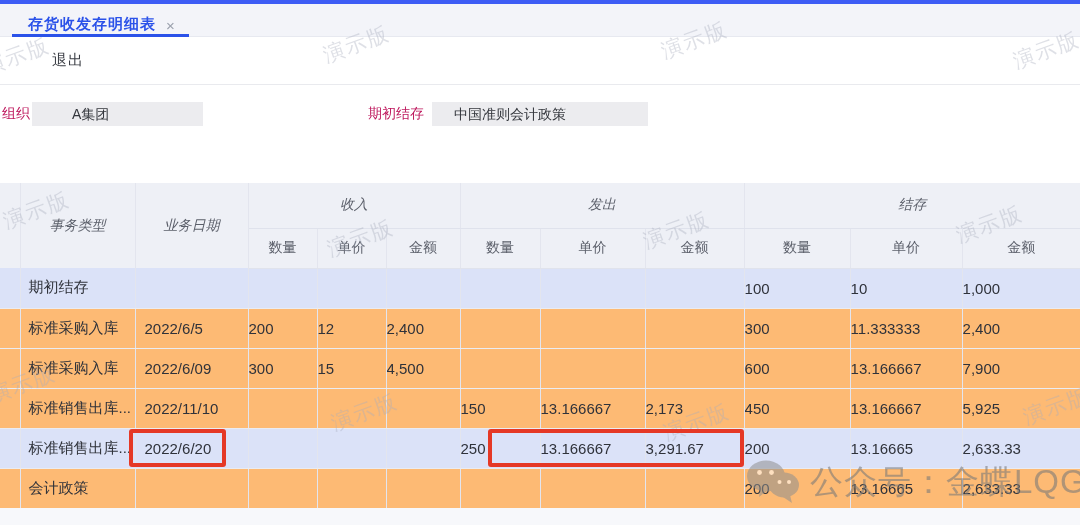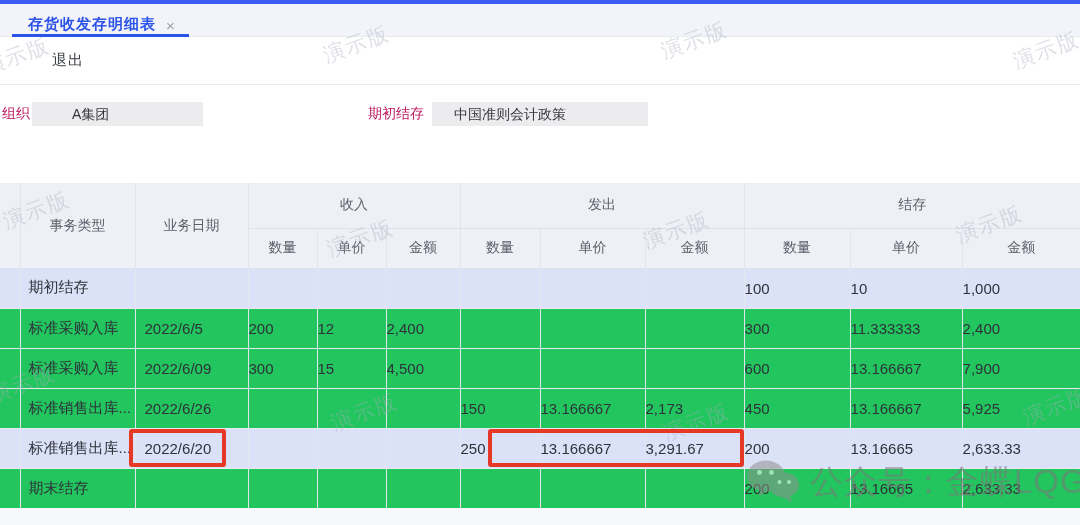--- a/index.html
+++ b/index.html
@@ -26,28 +26,28 @@
   .f-field { position:absolute; top:17px; height:24px; background:#ececef; font-size:14px; color:#33363c;
              line-height:24px; padding-left:8px; }
   .org-label { left:2px; }
   .org-field { left:32px; width:171px;padding-left:40px; }
   .policy-label { left:368px; }
   .policy-field { left:432px; width:216px;padding-left:22px; }
   
   .table-wrap { position:absolute; left:0; top:183px; width:1080px; }
   table { border-collapse:collapse; table-layout:fixed; width:1080px; }
   thead th { background:#eef0f6; color:#5b5f6a; font-weight:normal; font-size:14px; }
-  thead tr.group-row th { height:45px; }
+  thead tr.group-row th { height:45px;font-style:italic; }
   thead tr.sub-row th { height:40px;text-align:center; }
   th, td { border-right:1px solid #e3e5ee; overflow:hidden; white-space:nowrap; }
   th:last-child, td:last-child { border-right:none; }
   thead th.grp { border-bottom:1px solid #dfe2ec; }
   thead tr.sub-row th { border-bottom:1px solid #e0e3ec; }
   tbody td { height:40px; font-size:15px; border-bottom:1px solid #eaecf2; background:transparent; }
-  tbody tr { background:#22c55e; cursor:pointer; }
+  tbody tr { background:#fdba74; cursor:pointer; }
   tbody tr.hl { background:#dbe2f8; }
   td.type { text-align:left; padding-left:8px; }
   td.date { text-align:left; padding-left:9px; }
   td.num  { padding-right:12px; }
   .bottom-strip { position:absolute; left:0; top:508px; width:1080px; height:17px; background:#f7f8fb; }
   
   .anno { position:absolute; border:4px solid #e53826; border-radius:3px; z-index:6; pointer-events:none; }
   .anno-date  { left:129px; top:429px; width:97px;  height:38px; }
   .anno-issue { left:488px; top:429px; width:256px; height:38px; }
   
@@ -158,21 +158,21 @@
           <td class="num"></td>
           <td class="num"></td>
           <td class="num"></td>
           <td class="num">600</td>
           <td class="num">13.166667</td>
           <td class="num">7,900</td>
         </tr>
         <tr>
           <td class="ind"></td>
           <td class="type">标准销售出库...</td>
-          <td class="date">2022/6/26</td>
+          <td class="date">2022/11/10</td>
           <td class="num"></td>
           <td class="num"></td>
           <td class="num"></td>
           <td class="num">150</td>
           <td class="num">13.166667</td>
           <td class="num">2,173</td>
           <td class="num">450</td>
           <td class="num">13.166667</td>
           <td class="num">5,925</td>
         </tr>
@@ -185,21 +185,21 @@
           <td class="num"></td>
           <td class="num">250</td>
           <td class="num">13.166667</td>
           <td class="num">3,291.67</td>
           <td class="num">200</td>
           <td class="num">13.16665</td>
           <td class="num">2,633.33</td>
         </tr>
         <tr>
           <td class="ind"></td>
-          <td class="type">期末结存</td>
+          <td class="type">会计政策</td>
           <td class="date"></td>
           <td class="num"></td>
           <td class="num"></td>
           <td class="num"></td>
           <td class="num"></td>
           <td class="num"></td>
           <td class="num"></td>
           <td class="num">200</td>
           <td class="num">13.16665</td>
           <td class="num">2,633.33</td>

